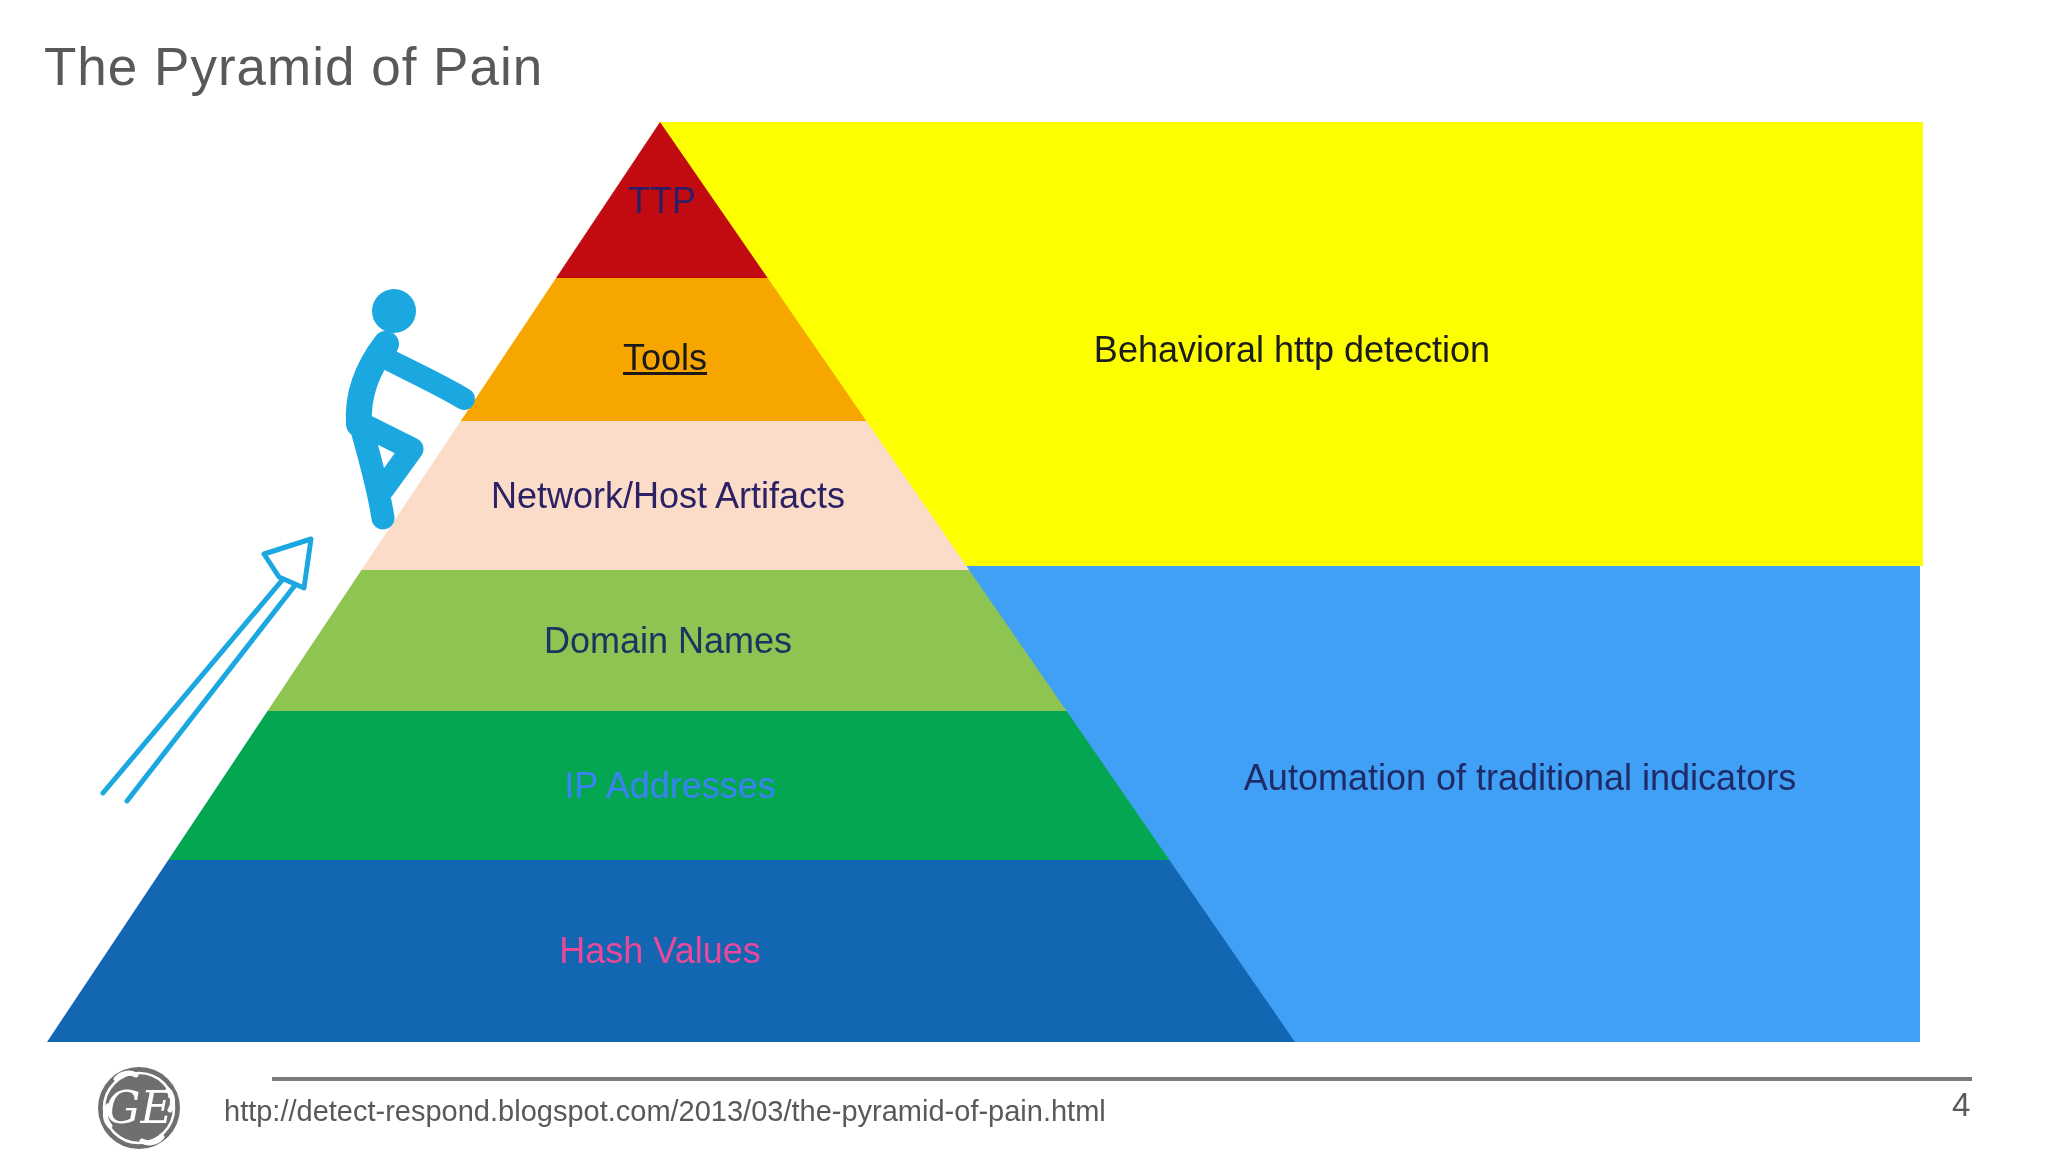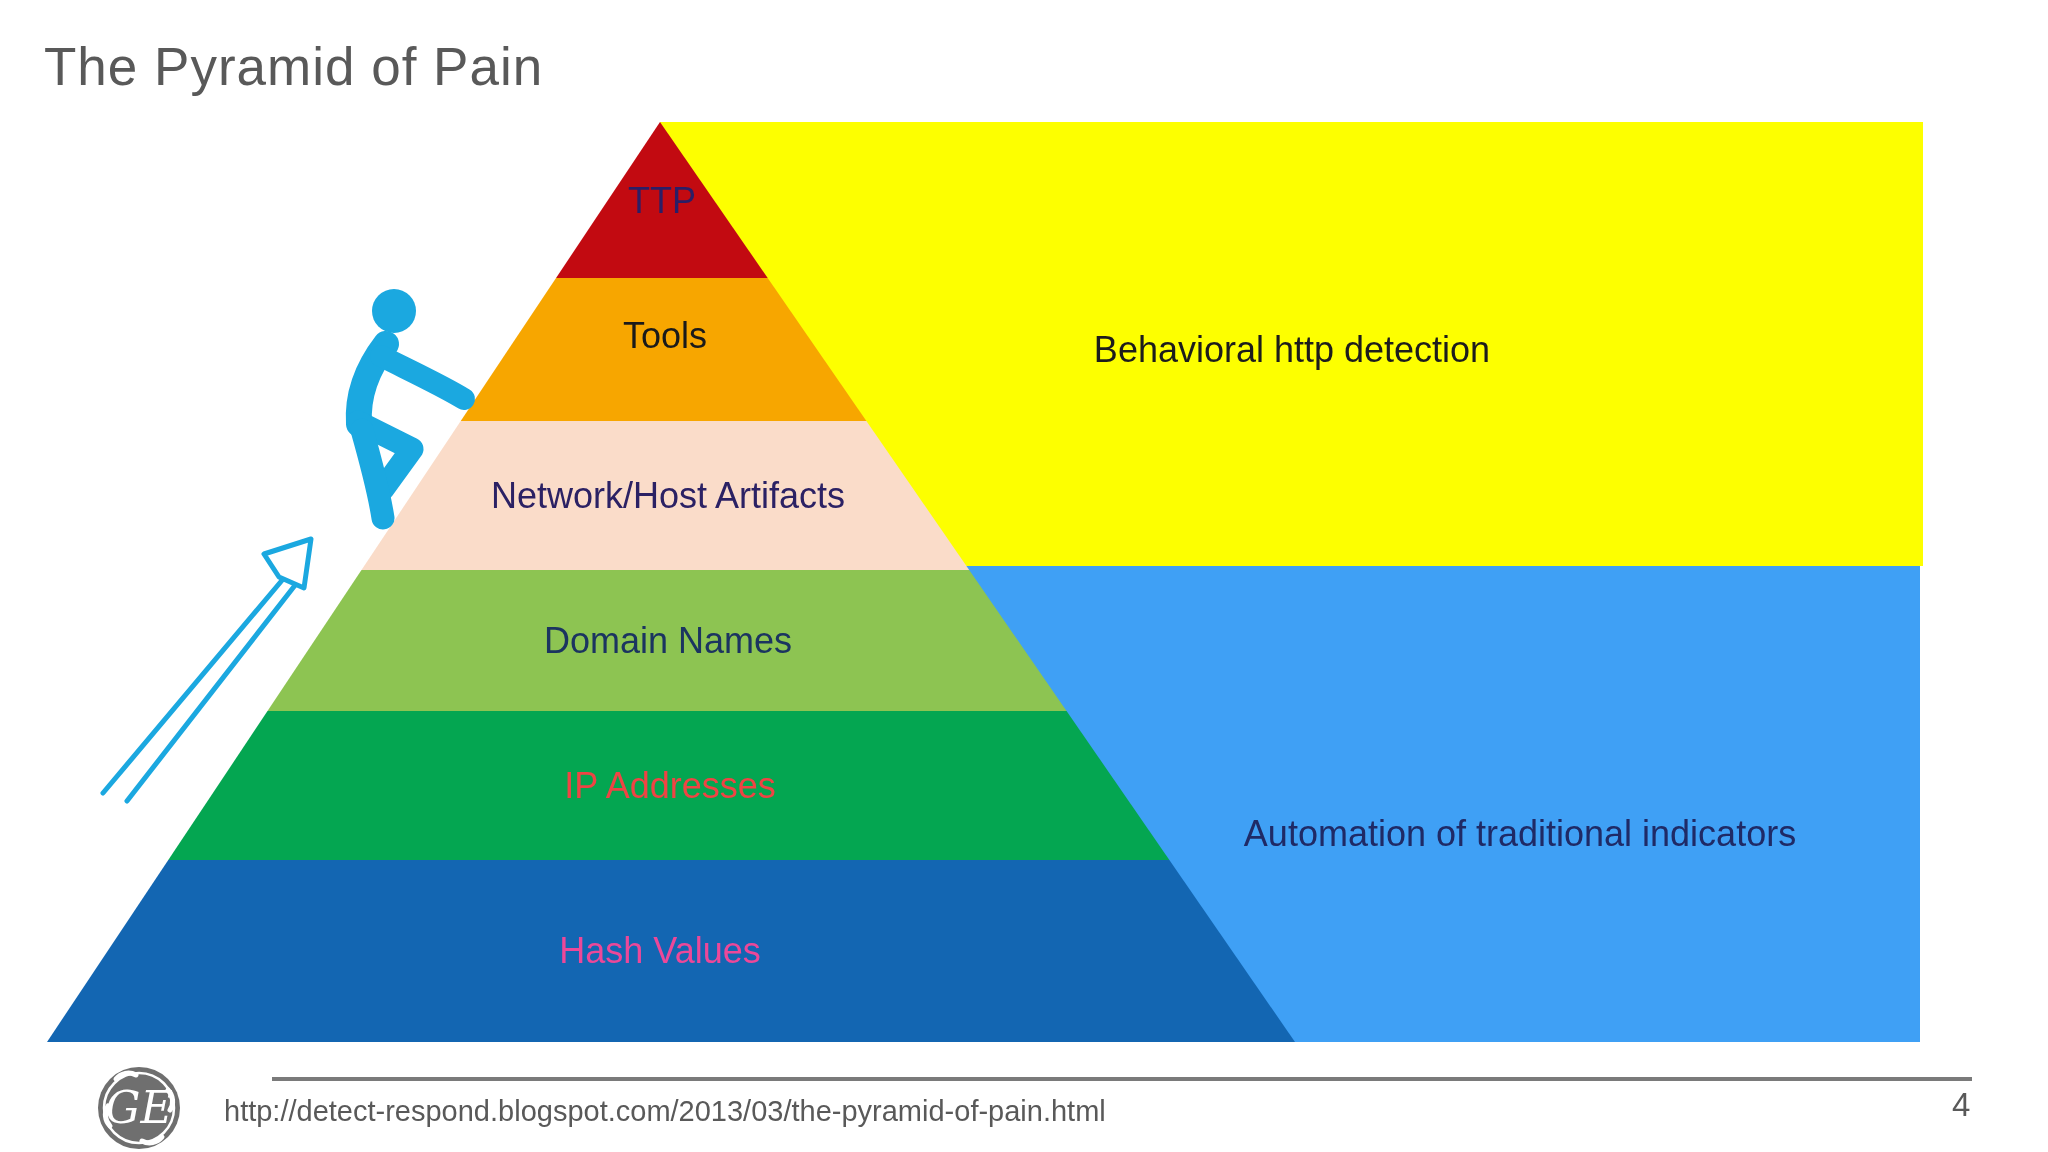--- a/index.html
+++ b/index.html
@@ -14,27 +14,27 @@
   .title{
     position:absolute;left:44px;top:36px;
     font-size:53px;color:#595959;letter-spacing:1px;
     white-space:nowrap;
   }
   .lbl{
     position:absolute;transform:translate(-50%,-50%);
     font-size:36px;white-space:nowrap;
   }
   .lvl0{left:662px;top:201px;}
-  .lvl1{left:665px;top:336px;}
+  .lvl1{left:665px;top:358px;text-decoration:underline;}
   .lvl2{left:668px;top:496px;}
   .lvl3{left:668px;top:641px;}
   .lvl4{left:670px;top:786px;}
   .lvl5{left:660px;top:951px;}
   .behavioral{left:1292px;top:350px;}
-  .automation{left:1520px;top:834px;}
+  .automation{left:1520px;top:778px;}
   .footer-line{
     position:absolute;left:272px;top:1077px;width:1700px;height:4px;
     background:#7a7a7a;
   }
   .url{
     position:absolute;left:224px;top:1095px;
     font-size:29px;color:#595959;white-space:nowrap;
   }
   .pagenum{
     position:absolute;left:1952px;top:1086px;
@@ -91,21 +91,21 @@
       <text x="139" y="1123" text-anchor="middle" fill="#ffffff" font-family="DejaVu Serif, serif" font-style="italic" font-size="44">GE</text>
     </g>
   </svg>
 
   <div class="title">The Pyramid of Pain</div>
 
   <div class="lbl lvl0" style="color: rgb(43, 30, 102); text-align: right;">TTP</div>
   <div class="lbl lvl1" style="color: rgb(26, 26, 26);">Tools</div>
   <div class="lbl lvl3" style="color: rgb(27, 52, 96);">Domain Names</div>
   <div class="lbl lvl2" style="color: rgb(43, 33, 100);">Network/Host Artifacts</div>
-  <div class="lbl lvl4" style="color: #ef4444; text-align: center;">IP Addresses</div>
+  <div class="lbl lvl4" style="color: #3b82f6; text-align: center;">IP Addresses</div>
   <div class="lbl lvl5" style="color: #ec4899;">Hash Values</div>
 
   <div class="lbl behavioral" style="color: rgb(28, 28, 28);">Behavioral http detection</div>
   <div class="lbl automation" style="color: rgb(31, 42, 102);">Automation of traditional indicators</div>
 
   <div class="footer-line"></div>
   <div class="url">http://detect-respond.blogspot.com/2013/03/the-pyramid-of-pain.html</div>
   <div class="pagenum">4</div>
 
 </div>

